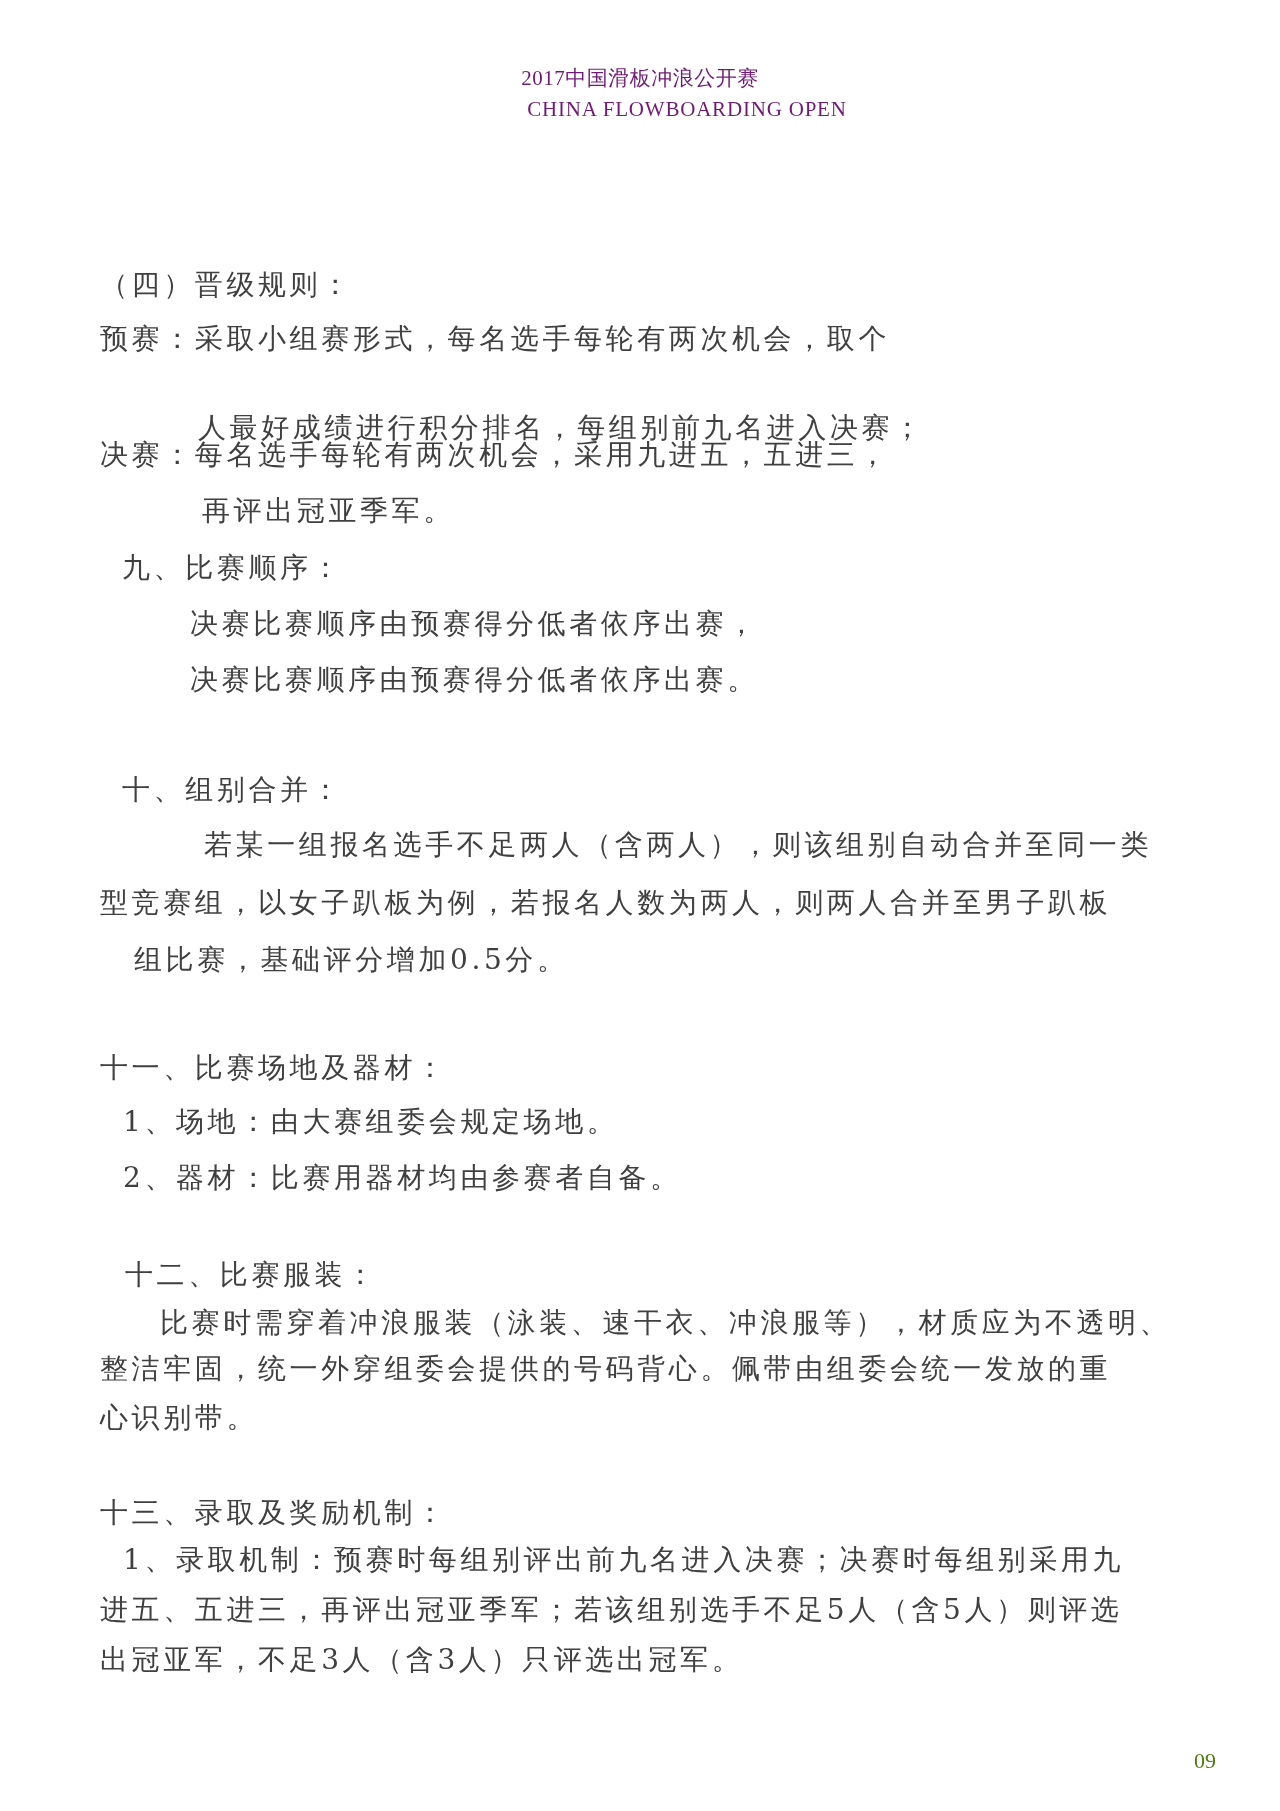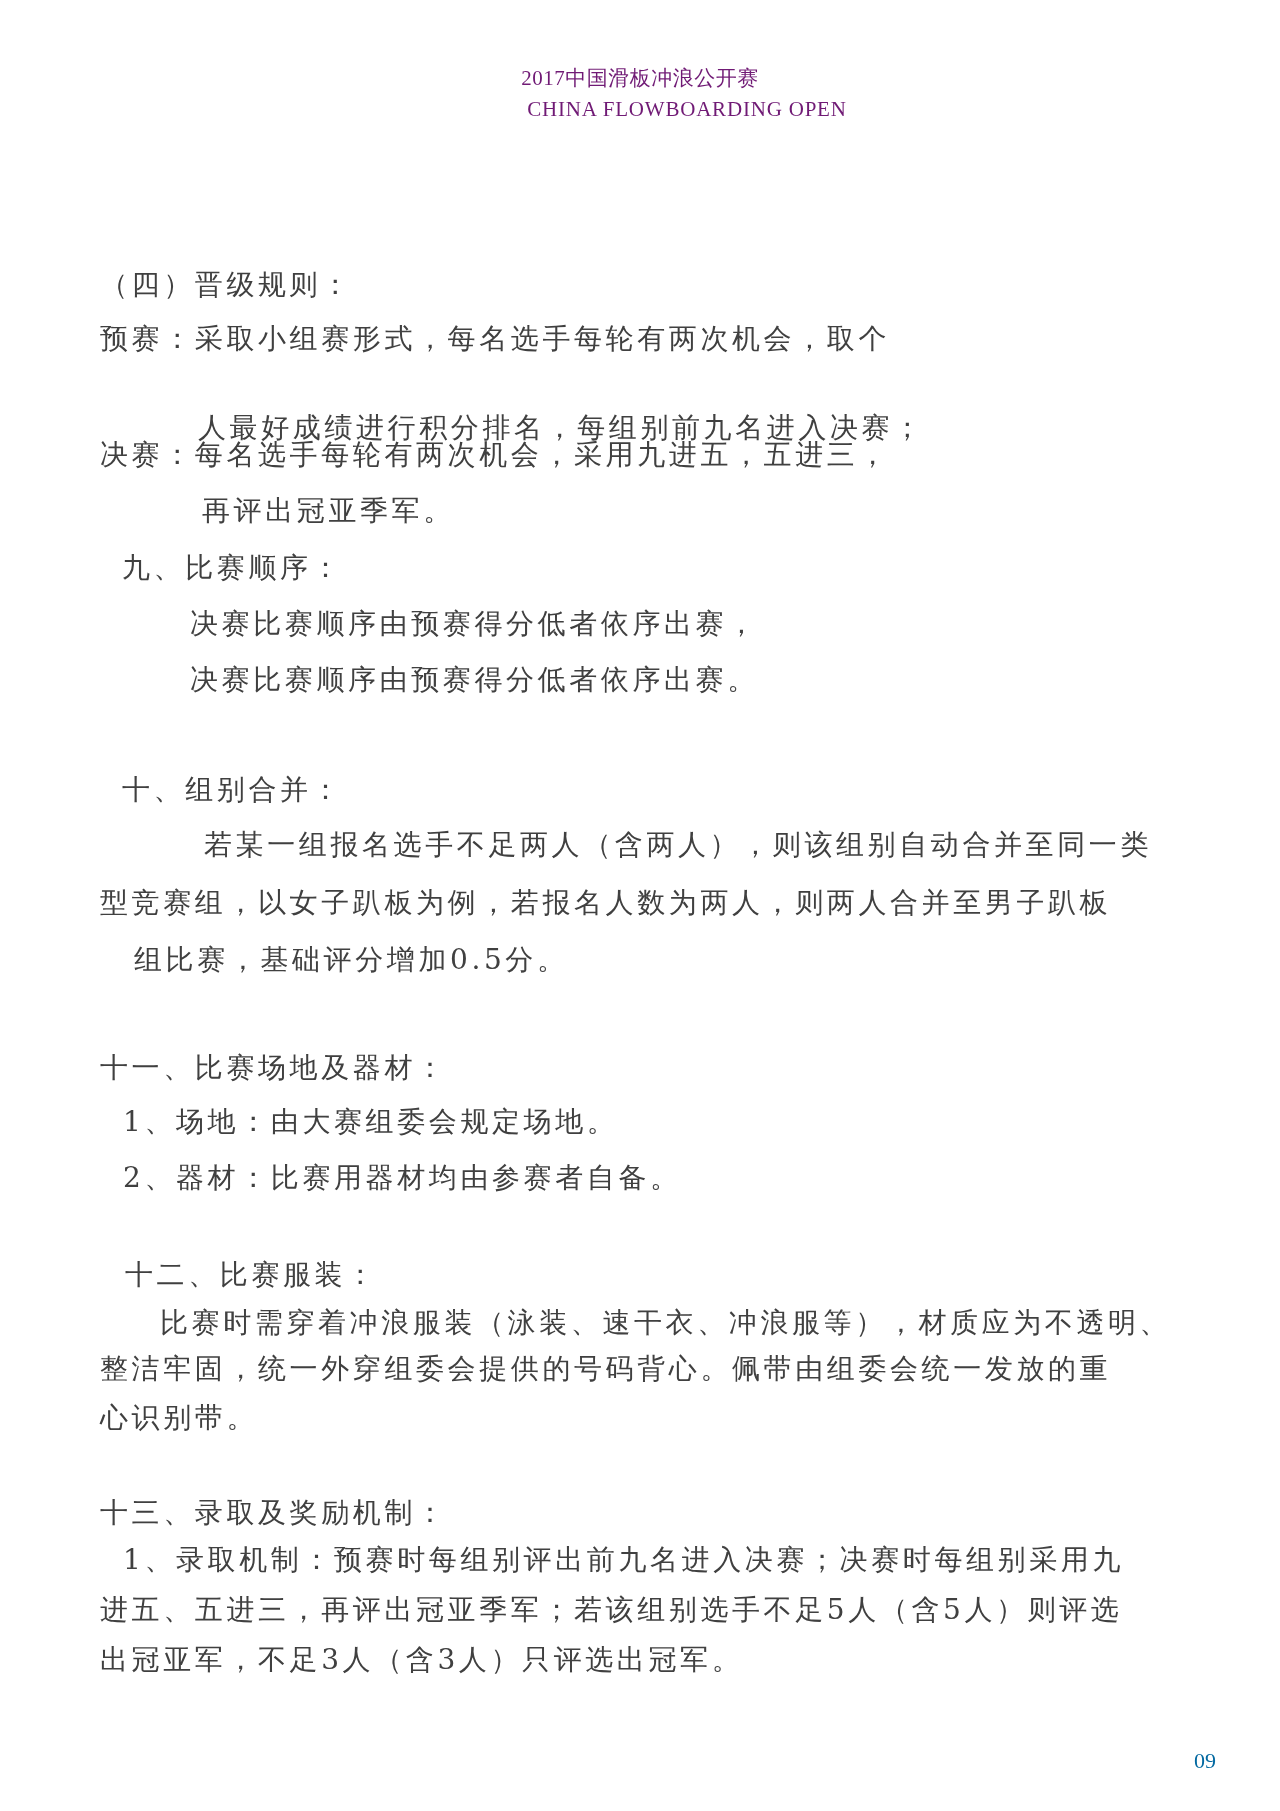--- a/index.html
+++ b/index.html
@@ -1,21 +1,21 @@
 <!DOCTYPE html>
 <html><head>
 <meta charset="utf-8">
 <style>
   html, body { margin: 0; padding: 0; background: #ffffff; }
   body { width: 1280px; height: 1811px; position: relative; overflow: hidden; color: #1a1a1a; }
   .hdr { position: absolute; left: 0; width: 1280px; text-align: center; font-family: "Liberation Serif", "DejaVu Serif", serif; color: #701a75; }
   .hdr1 { top: 64px; font-size: 21px; letter-spacing: 0.5px; }
   .hdr2 { top: 97px; font-size: 21px; letter-spacing: 0.8px; margin-left: 47px; }
   .ln { position: absolute; white-space: nowrap; font-family: "DejaVu Serif", "Liberation Serif", serif; font-size: 28px; line-height: 34px; letter-spacing: 3.6px; color: #404040; }
-  .pgnum { position: absolute; left: 1194px; top: 1748px; font-family: "Liberation Serif", "DejaVu Serif", serif; font-size: 22px; color: #0369a1; }
+  .pgnum { position: absolute; left: 1194px; top: 1748px; font-family: "Liberation Serif", "DejaVu Serif", serif; font-size: 22px; color: #4d7c0f; }
 </style>
 </head>
 <body>
 
 <div>
   <div class="hdr hdr1">2017中国滑板冲浪公开赛</div>
   <div class="hdr hdr2">CHINA FLOWBOARDING OPEN</div>
 </div>
 
 <div>

